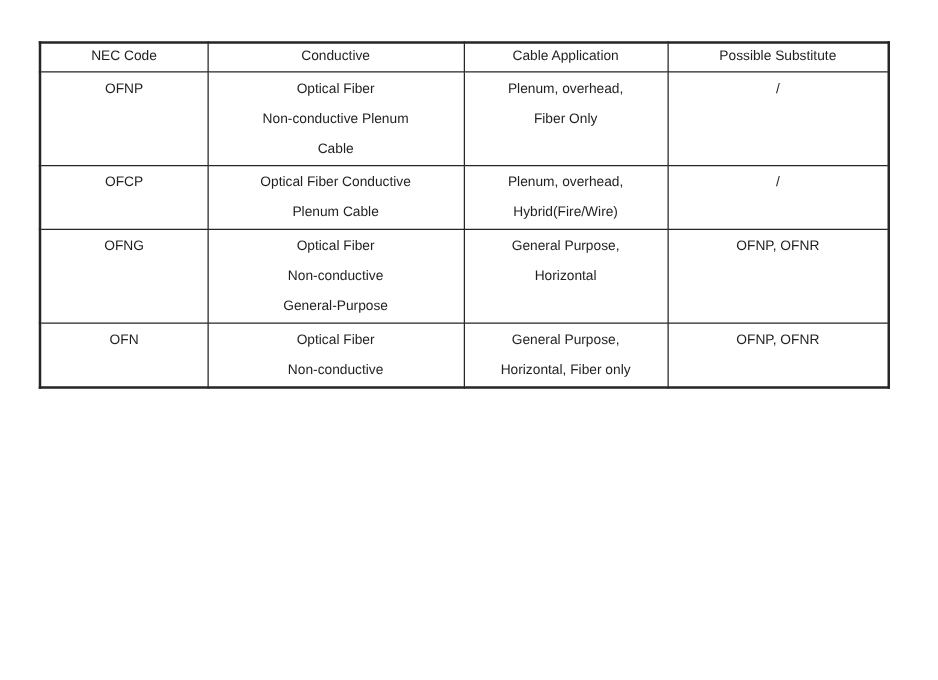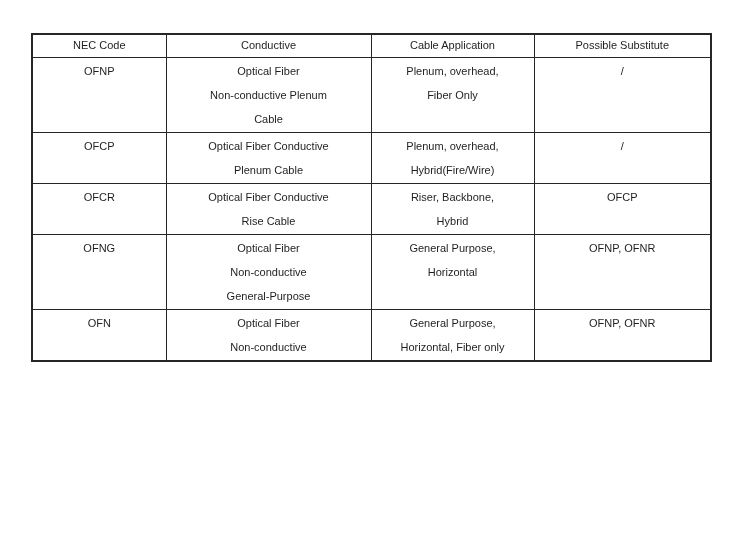--- a/index.html
+++ b/index.html
@@ -90,32 +90,20 @@
             <div class="line">Optical Fiber Conductive</div>
             <div class="line">Plenum Cable</div>
           </td>
           <td>
             <div class="line">Plenum, overhead,</div>
             <div class="line">Hybrid(Fire/Wire)</div>
           </td>
           <td>/</td>
         </tr>
         <tr>
-          <td>OFCR</td>
-          <td>
-            <div class="line">Optical Fiber Conductive</div>
-            <div class="line">Rise Cable</div>
-          </td>
-          <td>
-            <div class="line">Riser, Backbone,</div>
-            <div class="line">Hybrid</div>
-          </td>
-          <td>OFCP</td>
-        </tr>
-        <tr>
           <td>OFNG</td>
           <td>
             <div class="line">Optical Fiber</div>
             <div class="line">Non-conductive</div>
             <div class="line">General-Purpose</div>
           </td>
           <td>
             <div class="line">General Purpose,</div>
             <div class="line">Horizontal</div>
           </td>

